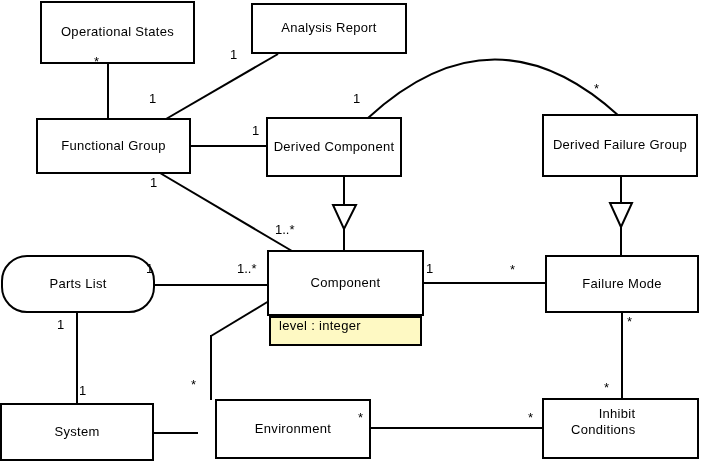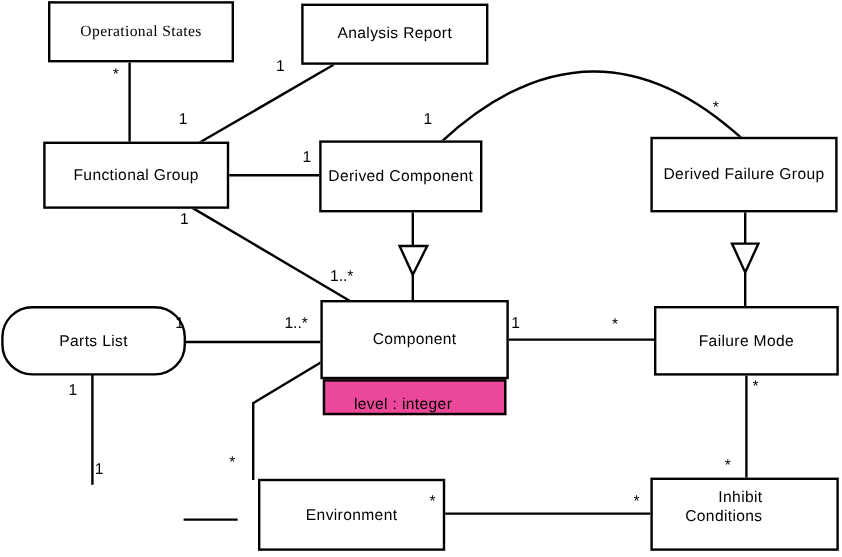--- a/index.html
+++ b/index.html
@@ -32,27 +32,27 @@
   }
   .class-box.left-text {
     justify-content: flex-start;
     text-align: right;
     white-space: pre-line;
   }
   .attr-box {
     position: absolute;
     box-sizing: border-box;
     border: 2px solid #000;
-    background: #ec4899;
+    background: #fef9c3;
     display: flex;
-    align-items: flex-end;
+    align-items: flex-start;
     justify-content: flex-start;
     font-size: 13px;
     letter-spacing: 0.3px;
-    padding-left: 24px;
+    padding-left: 8px;
   }
   .mult {
     position: absolute;
     font-size: 13px;
     line-height: 14px;
     white-space: nowrap;
   }
 </style>
 </head>
 <body>
@@ -88,21 +88,21 @@
 
     <line x1="77" y1="312" x2="77" y2="404" stroke="#000" stroke-width="2"></line>
 
     <line x1="153" y1="433" x2="198" y2="433" stroke="#000" stroke-width="2"></line>
 
     <line x1="352" y1="428" x2="543" y2="428" stroke="#000" stroke-width="2"></line>
 
     <line x1="622" y1="312" x2="622" y2="399" stroke="#000" stroke-width="2"></line>
   </svg>
 
-  <div class="class-box" style="left:40px; top:1px; width:155px; height:51px;font-family:Liberation Serif, serif;">
+  <div class="class-box" style="left:40px; top:1px; width:155px; height:63px;">
     <span>Operational States</span>
   </div>
 
   <div class="class-box" style="left:36px; top:118px; width:155px; height:56px;">
     <span>Functional Group</span>
   </div>
 
   <div class="class-box" style="left:251px; top:3px; width:156px; height:51px;">
     <span>Analysis Report</span>
   </div>
@@ -123,20 +123,23 @@
     <span>Component</span>
   </div>
   <div class="attr-box" style="left:269px; top:316px; width:153px; height:30px;">
     <span>level : integer</span>
   </div>
 
   <div class="class-box" style="left:545px; top:255px; width:154px; height:58px;">
     <span>Failure Mode</span>
   </div>
 
+  <div class="class-box" style="left:0px; top:403px; width:154px; height:58px;">
+    <span>System</span>
+  </div>
 
   <div class="class-box" style="left:215px; top:399px; width:156px; height:60px;">
     <span>Environment</span>
   </div>
 
   <div class="class-box left-text" style="left:542px; top:398px; width:157px; height:61px; padding-left:27px; align-items:flex-start; padding-top:6px;">
     <span style="white-space:pre-line;">Inhibit
 Conditions</span>
   </div>
 

